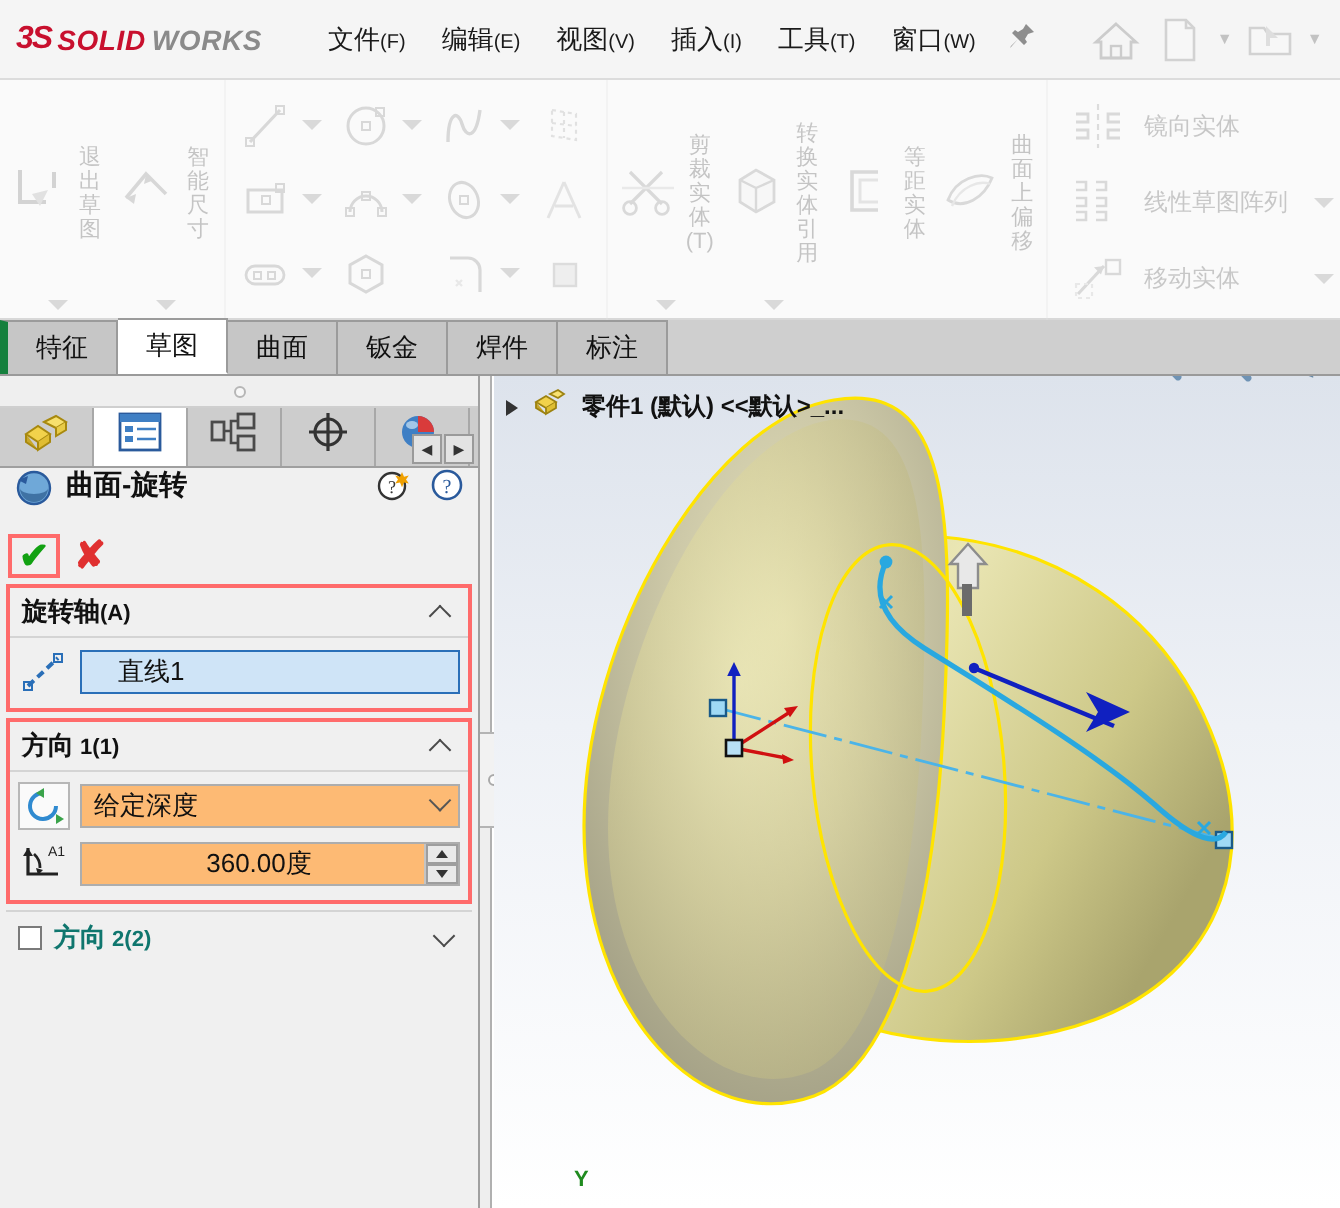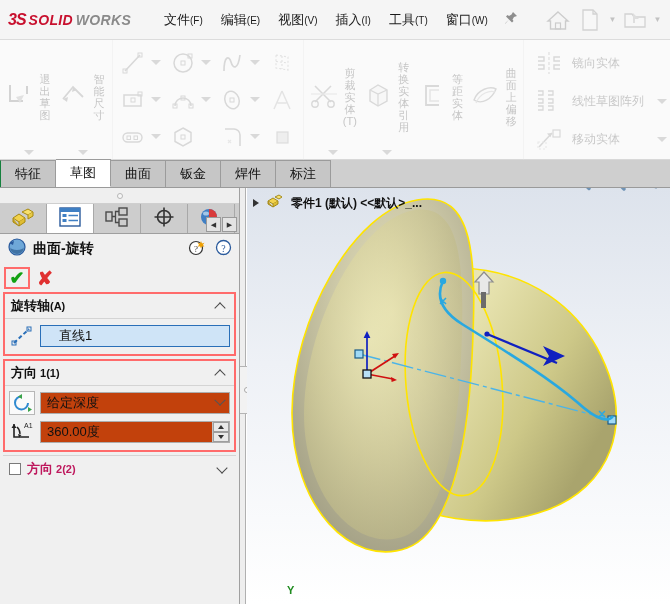--- a/index.html
+++ b/index.html
@@ -92,21 +92,21 @@
     background: #cfcfcf; display: flex; align-items: flex-end;
     border-bottom: 1px solid #9a9a9a;
   }
   .tab {
     height: 27px; min-width: 55px; padding: 0 14px;
     display: flex; align-items: center; justify-content: center;
     font-size: 13px; color: #111; background: #c6c6c6;
     border-right: 1px solid #9b9b9b; border-top: 1px solid #9b9b9b;
     cursor: default;
   }
-  .tab.first { border-left: 1px solid #15803d; }
+  .tab.first { border-left: 4px solid #15803d; }
   .tab.active {
     background: #ffffff; height: 28px; position: relative; z-index: 3;
     border-bottom: 1px solid #ffffff;
     justify-content: center;
   }
 
   
   .leftpanel {
     position: absolute; top: 188px; left: 0; width: 240px; height: 416px;
     background: #f0f0f0; border-right: 1px solid #a0a0a0;
@@ -129,21 +129,21 @@
   }
   .pm-tab.active { background: #ffffff; }
   .pm-arrows {
     position: absolute; right: 2px; bottom: 1px; display: flex; gap: 1px;
   }
   .pm-arrow {
     width: 15px; height: 15px; background: #e3e3e3; border: 1px solid #9a9a9a;
     display: flex; align-items: center; justify-content: center; font-size: 7px; color: #333;
   }
   .pm-title {
-    height: 30px; display: flex; align-items: center; padding: 0 7px;
+    height: 30px; display: flex; align-items: flex-start; padding: 0 7px;
     background: #f0f0f0; gap: 6px;
   }
   .pm-title .t {
     font-size: 14px; font-weight: bold; color: #111; letter-spacing: 0px;
   }
   .pm-title .sp { flex: 1; }
   .pm-ok-row {
     height: 28px; display: flex; align-items: center; padding-left: 4px; gap: 7px;
     background: #f0f0f0;
   }
@@ -185,21 +185,21 @@
     width: 26px; height: 24px; display: flex; align-items: center; justify-content: center;
     flex-shrink: 0;
   }
   .ctl-ico.btn { border: 1px solid #b7b7b7; background: #fafafa; }
   .sel-field {
     flex: 1; height: 22px; background: #cfe4f7; border: 1px solid #2a6fb8;
     display: flex; align-items: center; padding-left: 18px;
     font-size: 13px; color: #111;
   }
   .combo {
-    flex: 1; height: 22px; background: #c2410c; border: 1px solid #adadad;
+    flex: 1; height: 22px; background: #fdba74; border: 1px solid #adadad;
     display: flex; align-items: center; padding-left: 6px;
     font-size: 13px; color: #111; position: relative;
   }
   .combo .cv { flex: 1; }
   .combo-arrow {
     width: 18px; height: 20px; display: flex; align-items: center; justify-content: center;
   }
   .combo-arrow::before {
     content: ''; width: 7px; height: 7px;
     border-right: 1.5px solid #555; border-bottom: 1.5px solid #555;
@@ -222,21 +222,21 @@
     border-right: 3.5px solid transparent; border-top: 4px solid #333;
   }
   .grp-flat {
     height: 27px; display: flex; align-items: center; padding: 0 6px;
     border-top: 1px solid #d4d4d4;
   }
   .grp-flat .cb {
     width: 12px; height: 12px; border: 1px solid #7a7a7a; background: #fff;
     margin-right: 6px; flex-shrink: 0;
   }
-  .grp-flat .gt { font-size: 13px; font-weight: bold; color: #be185d; }
+  .grp-flat .gt { font-size: 13px; font-weight: bold; color: #0f766e; }
   .grp-flat .gt .sub { font-size: 11px; }
   .grp-flat .gsp { flex: 1; }
 
   
   .splitter {
     position: absolute; left: 240px; top: 188px; width: 6px; height: 416px;
     background: #eeeeee; border-right: 1px solid #b0b0b0;
   }
   .split-grip {
     position: absolute; left: 0px; top: 178px; width: 14px; height: 48px;
@@ -726,21 +726,21 @@
         <div class="ctl-row">
           <span class="ctl-ico">
             <svg width="24" height="22" viewBox="0 0 24 22">
                 <path d="M4 3 L4 16 L19 16" fill="none" stroke="#222" stroke-width="1.6"></path>
                 <path d="M4 3 l-2.5 4 l5 0 z" fill="#222"></path>
                 <path d="M7 6 A9 9 0 0 1 10 13" fill="none" stroke="#222" stroke-width="1.4"></path>
                 <path d="M11.5 14 l-3.5 -1 l1 3.5 z" fill="#222"></path>
                 <text x="14" y="7" font-size="7" fill="#222" font-family="Liberation Sans, sans-serif">A1</text>
               </svg>
           </span>
-          <div class="combo" style="padding-right:0;">
+          <div class="combo" style="padding-right:0;text-align:center;">
             <span class="cv">360.00度</span>
             <span class="spin">
               <div class="up"></div>
               <div class="dn"></div>
             </span>
           </div>
         </div>
       </div>
     </div>
 

